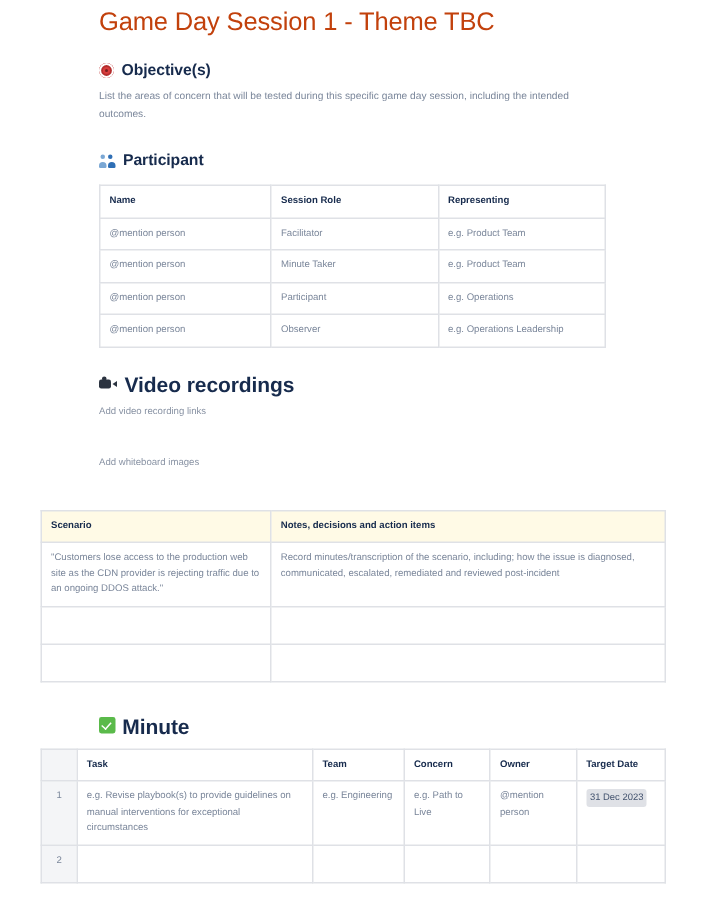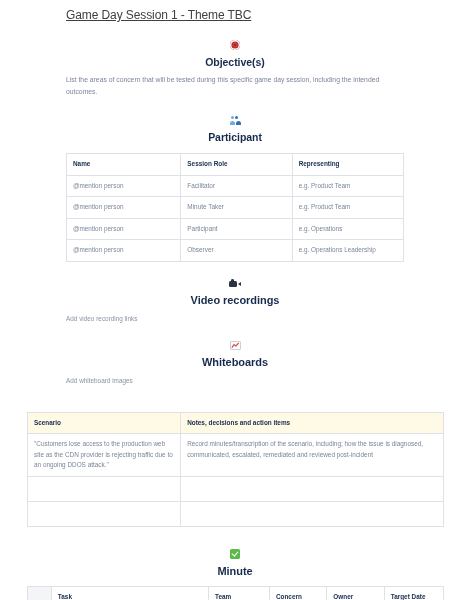--- a/index.html
+++ b/index.html
@@ -25,44 +25,42 @@
 
   
   .content {
     padding-left: 66px;
     padding-right: 66px;
     padding-top: 0;
   }
 
   
   .page-title {
-    font-size: 12px;
+    font-size: 17px;
     font-weight: 400;
-    color: #404040;
+    color: #c2410c;
     letter-spacing: -0.1px;
     margin: 0;
     padding-top: 6px;
     line-height: 18px;
-    text-decoration: underline;
   }
 
   
   .section-heading {
     display: flex;
     align-items: center;
     gap: 5px;
     font-size: 10.5px;
     font-weight: bold;
     color: #172b4d;
     letter-spacing: -0.05px;
     line-height: 14px;
-    flex-direction: column;
   }
   .section-heading.large {
-    font-size: 11px;
+    font-size: 14px;
   }
   .sec-label { white-space: nowrap; }
 
   .body-text {
     font-size: 6.8px;
     line-height: 12px;
     color: #7a869a;
     margin: 0;
   }
   .hint-text {
@@ -348,28 +346,20 @@
         </span>
       <span class="sec-label">Video recordings</span>
     </div>
 
     <div class="sp-head-hint"></div>
 
     <p class="hint-text">Add video recording links</p>
 
     <div class="sp-block"></div>
 
-    <div class="section-heading large">
-      <span class="ico ico-chart">
-        <svg width="11" height="9" viewBox="0 0 11 9" aria-hidden="true">
-          <polyline points="1.8,6.6 4,3.6 5.8,5 8.8,2" fill="none" stroke="#e2483d" stroke-width="1.2"></polyline>
-        </svg>
-      </span>
-      <span class="sec-label">Whiteboards</span>
-    </div>
 
     <div class="sp-head-hint"></div>
 
     <p class="hint-text">Add whiteboard images</p>
 
     <div class="sp-block"></div>
 
   </div>
 
   <div class="sp-minutes"></div>

